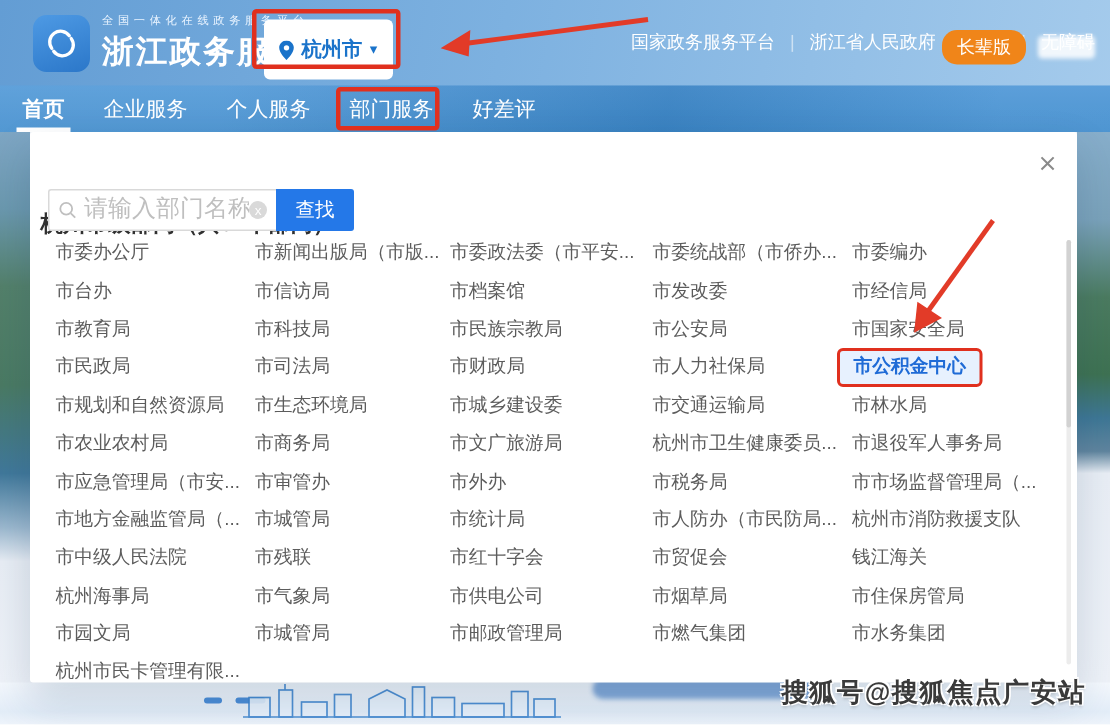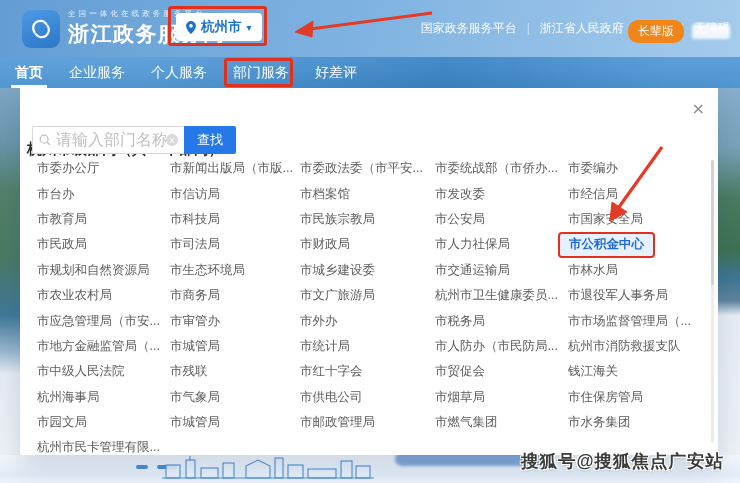--- a/index.html
+++ b/index.html
@@ -9,21 +9,21 @@
   
   .sky { position:absolute; left:0; top:0; width:740px; height:88px;
          background:linear-gradient(100deg,#639dd4 0%,#7db1e0 45%,#a5cbec 100%); }
   .logo-wrap { position:absolute; left:22px; top:9px; display:flex; align-items:center; z-index:5; }
   .logo-badge { width:38px; height:38px; border-radius:9px;
          background:linear-gradient(160deg,#4e9ae4,#2b77c9); display:flex; align-items:center; justify-content:center; }
   .logo-text { margin-left:8px; color:#fff; }
   .logo-tagline { font-size:7.5px; letter-spacing:3.1px; color:#eaf4ff; white-space:nowrap; }
   .logo-name { font-family:"Liberation Serif","DejaVu Serif",serif; font-weight:700;
          font-size:21px; letter-spacing:1.5px; margin-top:1px; white-space:nowrap; }
-  .loc-pill { position:absolute; left:176px; top:13px; height:28px; padding:0 10px;
+  .loc-pill { position:absolute; left:176px; top:13px; height:40px; padding:0 10px;
          background:#fff; border-radius:4px; display:flex; align-items:center; gap:5px;
          color:#1a73ca; font-size:13.5px; font-weight:700; z-index:5; cursor:pointer; }
   .loc-caret { font-size:10px; font-family:"DejaVu Sans",sans-serif; margin-top:1px; }
   .toplinks { position:absolute; right:10px; top:20px; display:flex; align-items:center;
          color:#fff; font-size:12px; z-index:5; }
   .toplink { white-space:nowrap; cursor:pointer; }
   .toplink + .toplink::before { content:"|"; margin:0 10px; opacity:.55; }
   .elder-btn { margin-left:12px; background:#f08519; color:#fff; font-size:12px;
          padding:3px 10px; border-radius:10px; white-space:nowrap; cursor:pointer; }
   .blur-user { margin-left:8px; width:38px; height:15px; background:rgba(255,255,255,.85);

